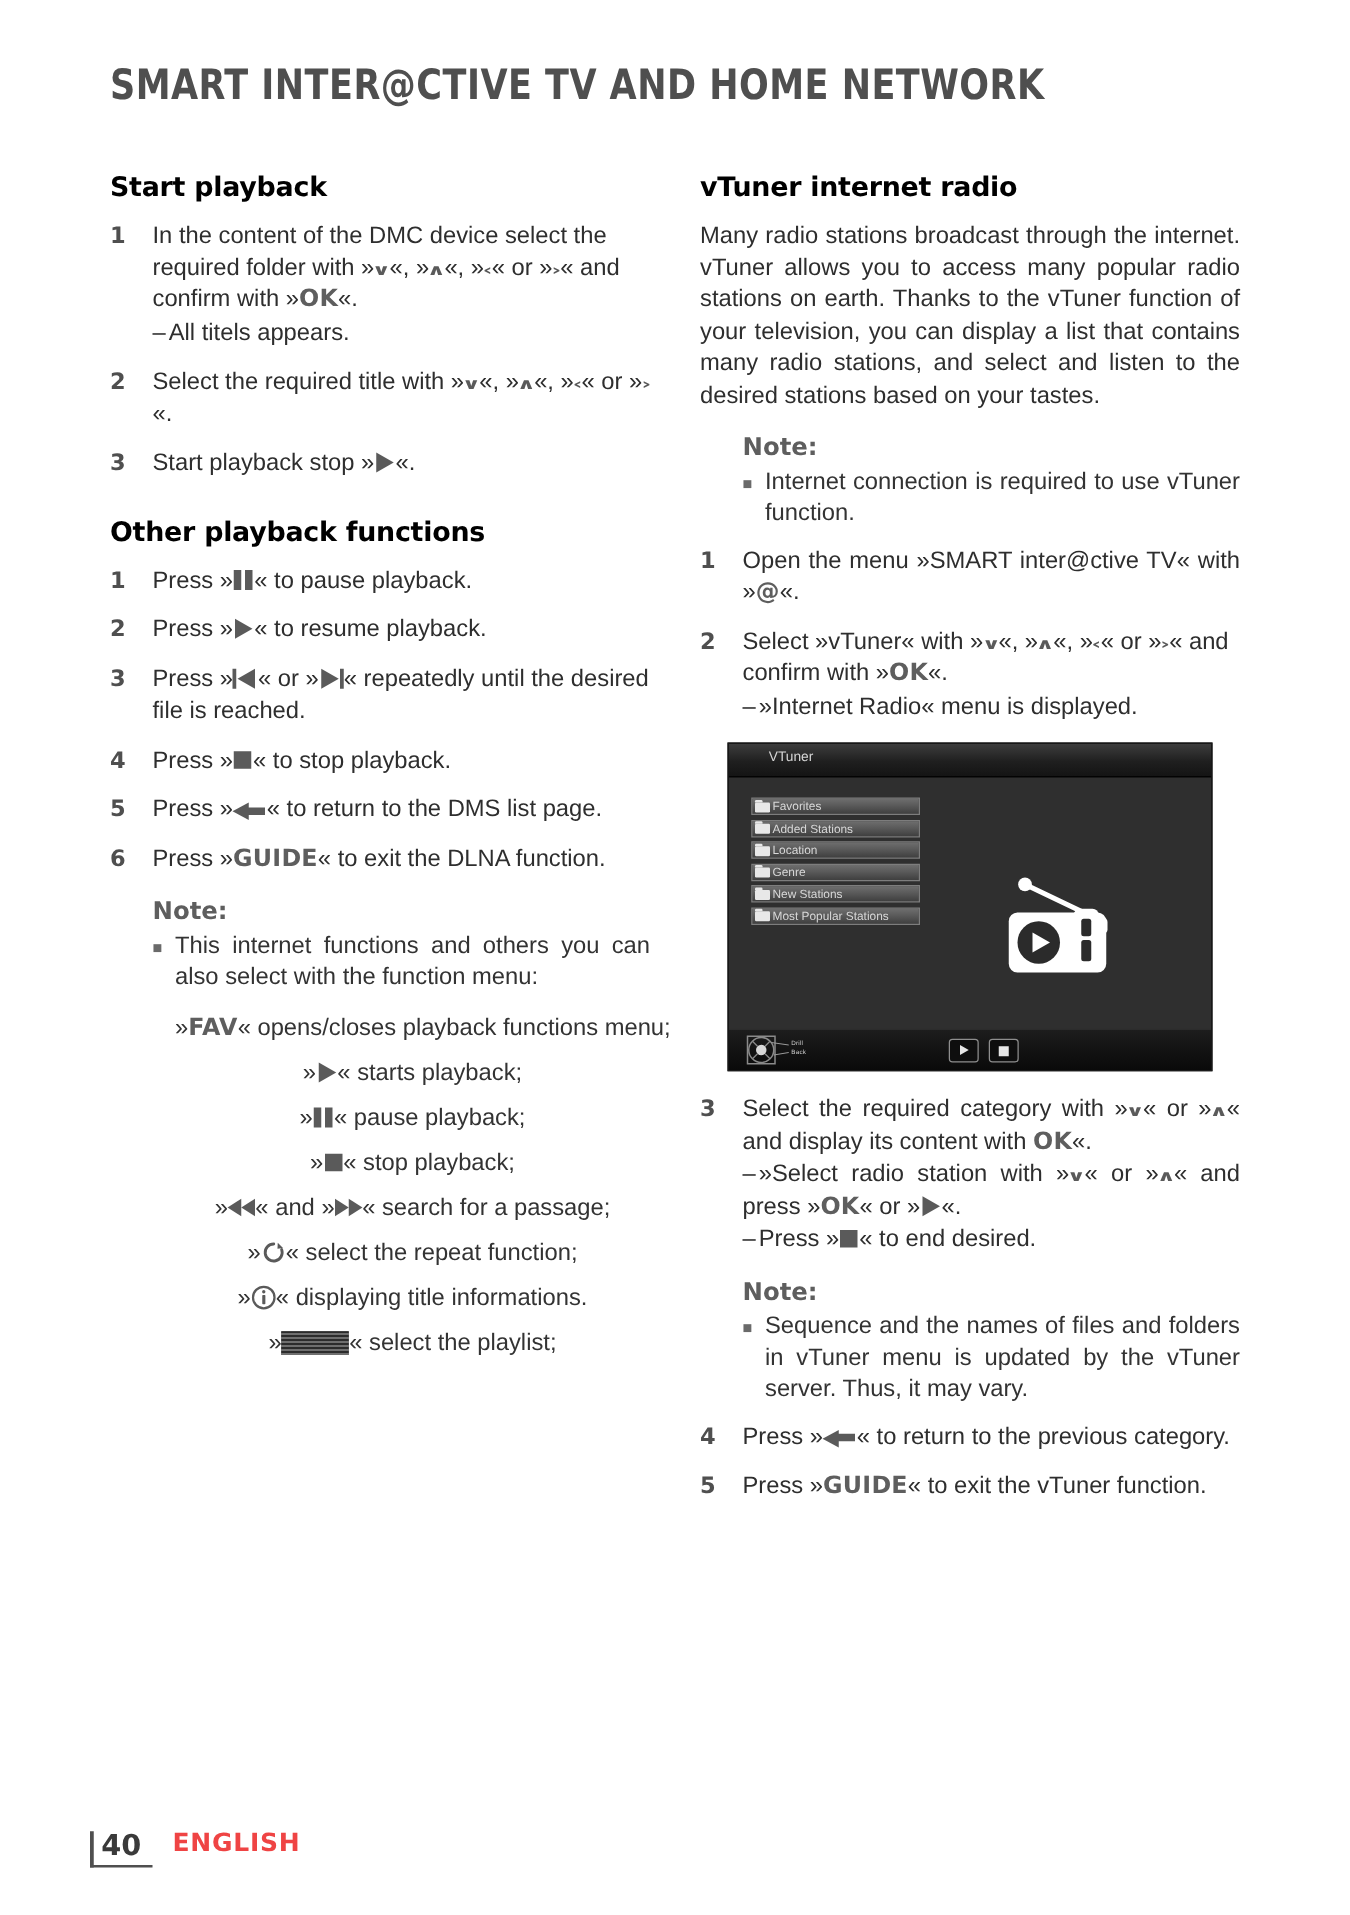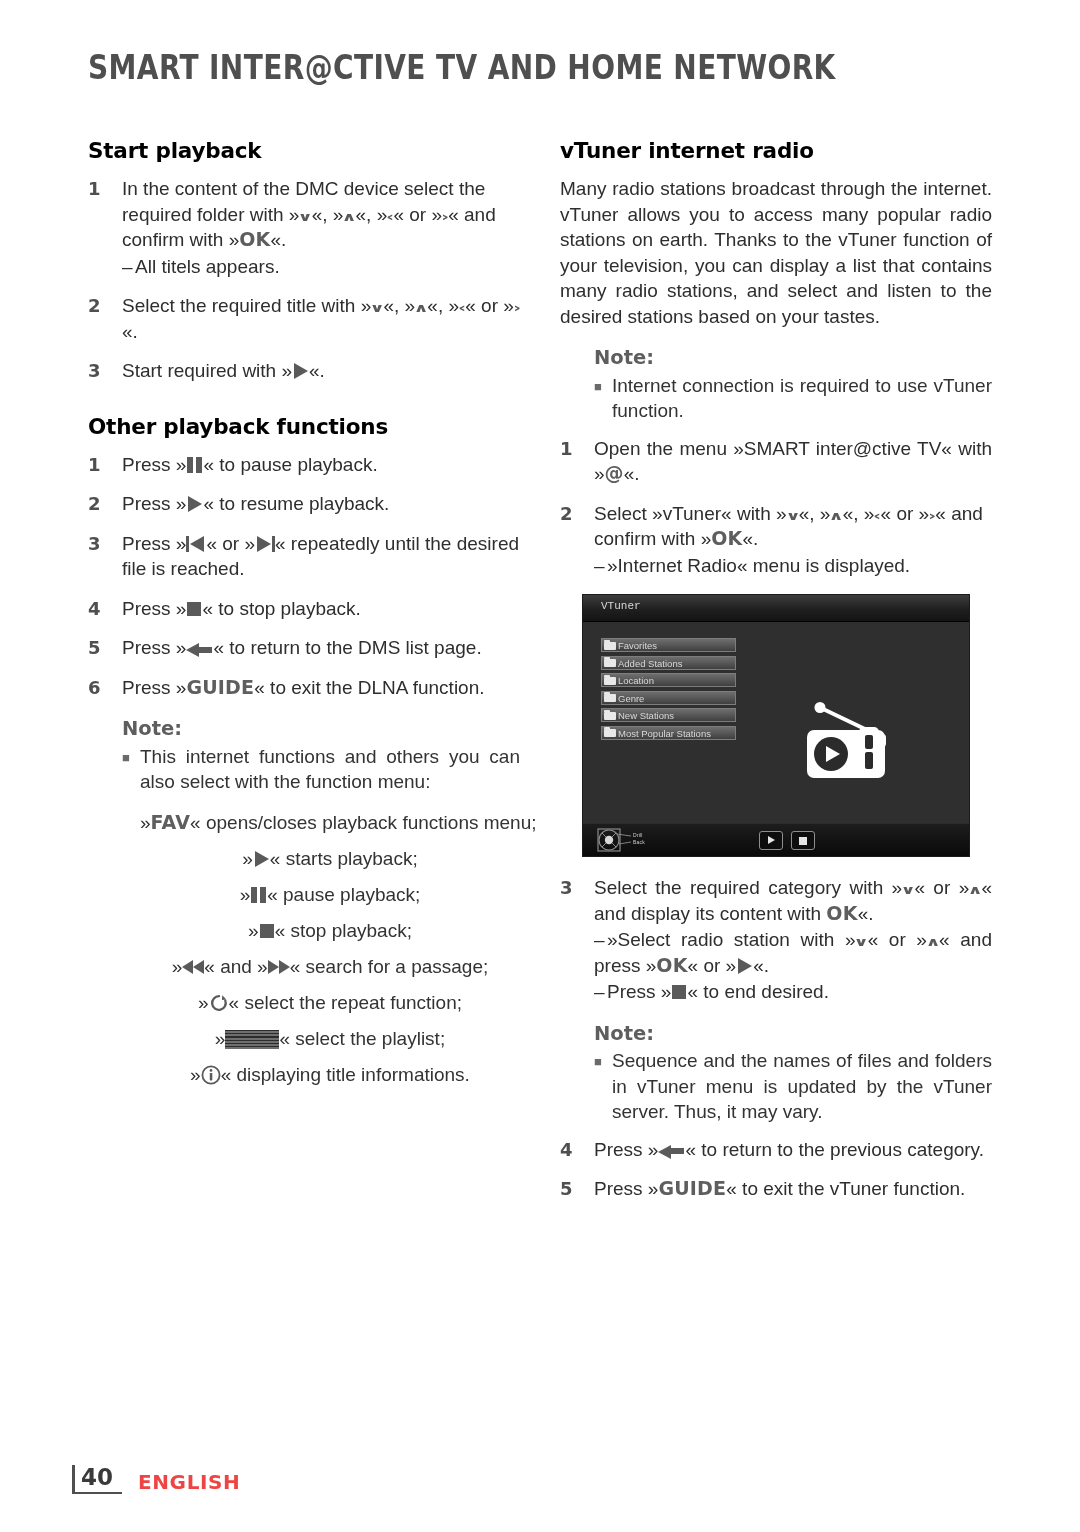--- a/index.html
+++ b/index.html
@@ -251,22 +251,22 @@
     border: 1px solid #1b1b1b;
     box-sizing: border-box;
     overflow: hidden;
   }
   .tv-titlebar {
     position: absolute; left: 0; top: 0; right: 0; height: 26px;
     background: linear-gradient(to bottom, #3d3d3d 0%, #1f1f1f 55%, #141414 100%);
     border-bottom: 1px solid #000;
   }
   .tv-titlebar .t {
-    position: absolute; left: 18px; top: 5px;
-    color: #d6d6d6; font-size: 11px; font-family: Liberation Mono, monospace;
+    position: absolute; left: 32px; top: 5px;
+    color: #d6d6d6; font-size: 11px; font-family: Liberation Sans, sans-serif;
   }
   .tv-body {
     position: absolute; left: 0; top: 27px; right: 0; bottom: 32px;
     background: #2f2f2f;
   }
   .tv-menu { position: absolute; left: 18px; top: 16px; width: 135px; }
   .tv-dots {
     position: absolute; left: 106px; top: 3px;
     width: 8px; height: 4px;
     background: repeating-linear-gradient(to right, #9a9a9a 0 1px, transparent 1px 2px);
@@ -325,21 +325,21 @@
   .tv-btn.stop::before {
     content: ""; position: absolute; left: 7px; top: 5px; width: 8px; height: 8px; background: #e6e6e6;
   }
 
   
   .footer {
     position: absolute;
     left: 72px;
     bottom: 38px;
     display: flex;
-    align-items: flex-end;
+    align-items: flex-start;
     gap: 16px;
   }
   .footer .pgwrap {
     position: relative;
     padding: 2px 9px 4px 9px;
   }
   .footer .pgwrap::before {
     content: ""; position: absolute; left: 0; top: 3px; bottom: 0; width: 2.5px; background: #4f4f4f;
   }
   .footer .pgwrap::after {
@@ -379,21 +379,21 @@
     <div class="step">
       <div class="num">2</div>
       <div class="txt">
         <span>Select the required title with »</span><span class="gl chev">∨</span><span>«, »</span><span class="gl chev">∧</span><span>«, »</span><span class="gl chev">‹</span><span>« or »</span><span class="gl chev">›</span><span>«.</span>
       </div>
     </div>
 
     <div class="step">
       <div class="num">3</div>
       <div class="txt">
-        <span>Start required with »</span><span class="ic ic-play"></span><span>«.</span>
+        <span>Start playback stop »</span><span class="ic ic-play"></span><span>«.</span>
       </div>
     </div>
 
     <h2 class="section spaced">Other playback functions</h2>
 
     <div class="step">
       <div class="num">1</div>
       <div class="txt"><span>Press »</span><span class="ic ic-pause"></span><span>« to pause playback.</span></div>
     </div>
 
@@ -438,27 +438,27 @@
 
         <div class="li"><span>»</span><span class="ic ic-stop"></span><span>« stop playback;</span></div>
 
         <div class="li"><span>»</span><span class="ic ic-rew"></span><span>« and »</span><span class="ic ic-ff"></span><span>« search for a passage;</span></div>
 
         <div class="li"><span>»</span><span class="ic ic-repeat"><svg width="20" height="19" viewBox="0 0 20 19">
                 <path d="M10 2.2 A6.8 6.8 0 1 0 16.3 6.6" fill="none" stroke="#5a5a5a" stroke-width="2.3" stroke-linecap="round"></path>
                 <path d="M13.2 1.2 L17.4 5.4 L13.0 6.0 Z" fill="#5a5a5a"></path>
               </svg></span><span>« select the repeat function;</span></div>
 
-        <div class="li"><span>»</span><span class="ic ic-playlist"></span><span>« select the playlist;</span></div>
-
         <div class="li"><span>»</span><span class="ic ic-info"><svg width="20" height="20" viewBox="0 0 20 20">
                 <circle cx="10" cy="10" r="8.6" fill="none" stroke="#5a5a5a" stroke-width="1.8"></circle>
                 <circle cx="10" cy="5.4" r="1.35" fill="#5a5a5a"></circle>
                 <rect x="8.8" y="8.0" width="2.5" height="7.4" rx="0.6" fill="#5a5a5a"></rect>
               </svg></span><span>« displaying title informations.</span></div>
+
+        <div class="li"><span>»</span><span class="ic ic-playlist"></span><span>« select the playlist;</span></div>
       </div>
     </div>
   </div>
 
   <div class="col col-right">
 
     <h2 class="section">vTuner internet radio</h2>
 
     <p class="body">Many radio stations broadcast through the internet. vTuner allows you to access many popular radio stations on earth. Thanks to the vTuner function of your television, you can display a list that contains many radio stations, and select and listen to the desired stations based on your tastes.</p>
 

